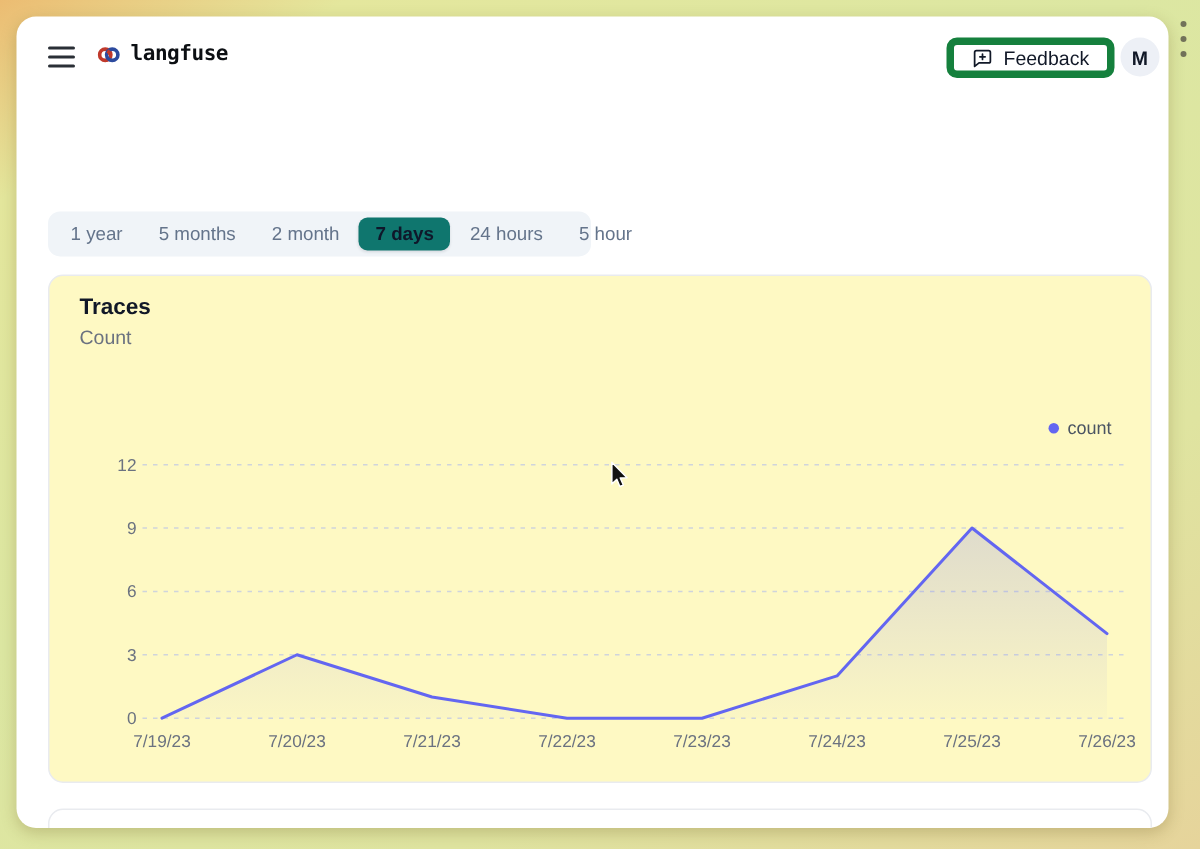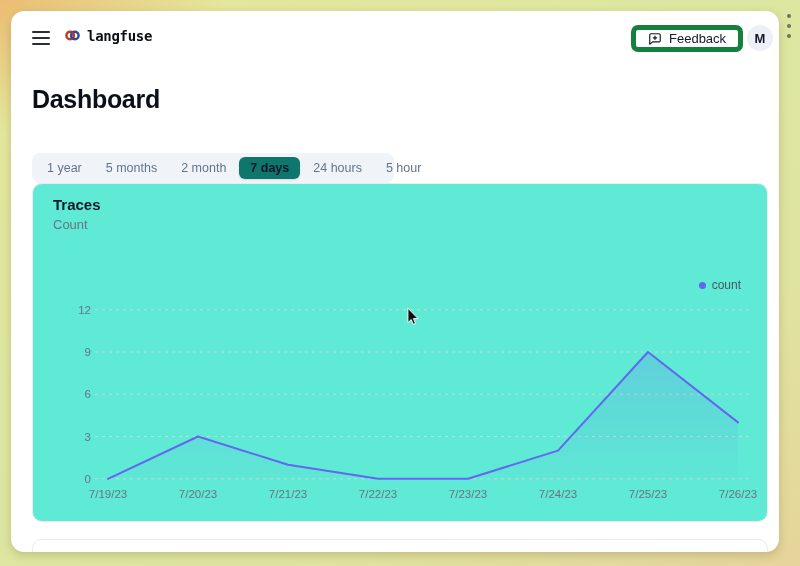--- a/index.html
+++ b/index.html
@@ -15,49 +15,49 @@
   .window {
     position:absolute; left:11px; top:11px; width:768px; height:541px;
     background:#ffffff; border-radius:13px; overflow:hidden;
     box-shadow:0 3px 10px rgba(110,95,35,.28);
   }
 
   
   .navbar { position:absolute; left:0; top:0; width:100%; height:56px; }
   .hamburger { position:absolute; left:21px; top:20px; width:18px; height:14px; display:flex; flex-direction:column; justify-content:space-between; cursor:pointer; }
   .hamburger span { height:2px; background:#2a2f36; border-radius:1px; }
-  .logo { position:absolute; left:54px; top:17px; display:flex; align-items:flex-start; gap:7px; }
+  .logo { position:absolute; left:54px; top:17px; display:flex; align-items:center; gap:7px; }
   .logo .logo-text { font-family:"DejaVu Sans Mono", monospace; font-weight:bold; font-size:14px; color:#0c0f13; letter-spacing:-0.3px; }
   .feedback-btn {
     position:absolute; left:620px; top:14px; height:27px; padding:0 12px;
     display:flex; align-items:center; gap:7px; background:#fff;
     border:5px solid #15803d; border-radius:7px; cursor:pointer;
     font-size:13px; font-weight:500; color:#111827;
   }
   .feedback-btn svg { display:block; }
   .avatar {
     position:absolute; left:736px; top:14px; width:26px; height:26px; border-radius:50%;
     background:#edf0f6; color:#111827; font-size:13px; font-weight:600;
     display:flex; align-items:center; justify-content:center; cursor:pointer;
   }
 
   .page-title { position:absolute; left:21px; top:74px; font-size:25px; font-weight:700; color:#0a0f1a; letter-spacing:-0.3px; }
 
   
   .tabbar {
     position:absolute; left:21px; top:130px; height:30px; width:362px;
-    background:#f0f4f8; border-radius:8px; display:flex; align-items:center; padding:3px 4px; gap:2px;margin-top:12px;
+    background:#f0f4f8; border-radius:8px; display:flex; align-items:center; padding:3px 4px; gap:2px;
   }
   .tab { padding:4px 11px; font-size:12.5px; font-weight:500; color:#64748b; border-radius:6px; cursor:pointer; white-space:nowrap; }
   .tab.selected { background:#0f766e; color:#0f172a; font-weight:600; box-shadow:0 1px 2px rgba(15,23,42,.12); }
 
   
   .traces-card {
     position:absolute; left:21px; top:172px; width:736px; height:339px;
-    background:#5eead4; border:1px solid #e9ebef; border-radius:10px;
+    background:#fef9c3; border:1px solid #e9ebef; border-radius:10px;
   }
   .card-title { position:absolute; left:20px; top:12px; font-size:15px; font-weight:700; color:#111827; }
   .card-subtitle { position:absolute; left:20px; top:33px; font-size:13px; color:#6b7280; }
   .legend { position:absolute; right:26px; top:94px; display:flex; align-items:center; gap:6px; }
   .legend-dot { width:7px; height:7px; border-radius:50%; }
   .legend-label { font-size:12px; color:#4b5563; }
   #chart-svg { position:absolute; left:0; top:0; }
   #chart-svg text.tick { font-family:"Liberation Sans", sans-serif; font-size:11.5px; fill:#6b7280; }
 
   
@@ -98,21 +98,20 @@
         <path d="M21 15a2 2 0 0 1-2 2H8l-5 4V5a2 2 0 0 1 2-2h14a2 2 0 0 1 2 2z"></path>
         <path d="M12 7v6M9 10h6"></path>
       </svg>
       <span>Feedback</span>
     </button>
     <div class="avatar">
       <span>M</span>
     </div>
   </div>
 
-  <h1 class="page-title">Dashboard</h1>
 
   <div class="tabbar">
     <span class="tab">1 year</span>
     <span class="tab">5 months</span>
     <span class="tab">2 month</span>
     <span class="tab selected">7 days</span>
     <span class="tab">24 hours</span>
     <span class="tab">5 hour</span>
   </div>
 

